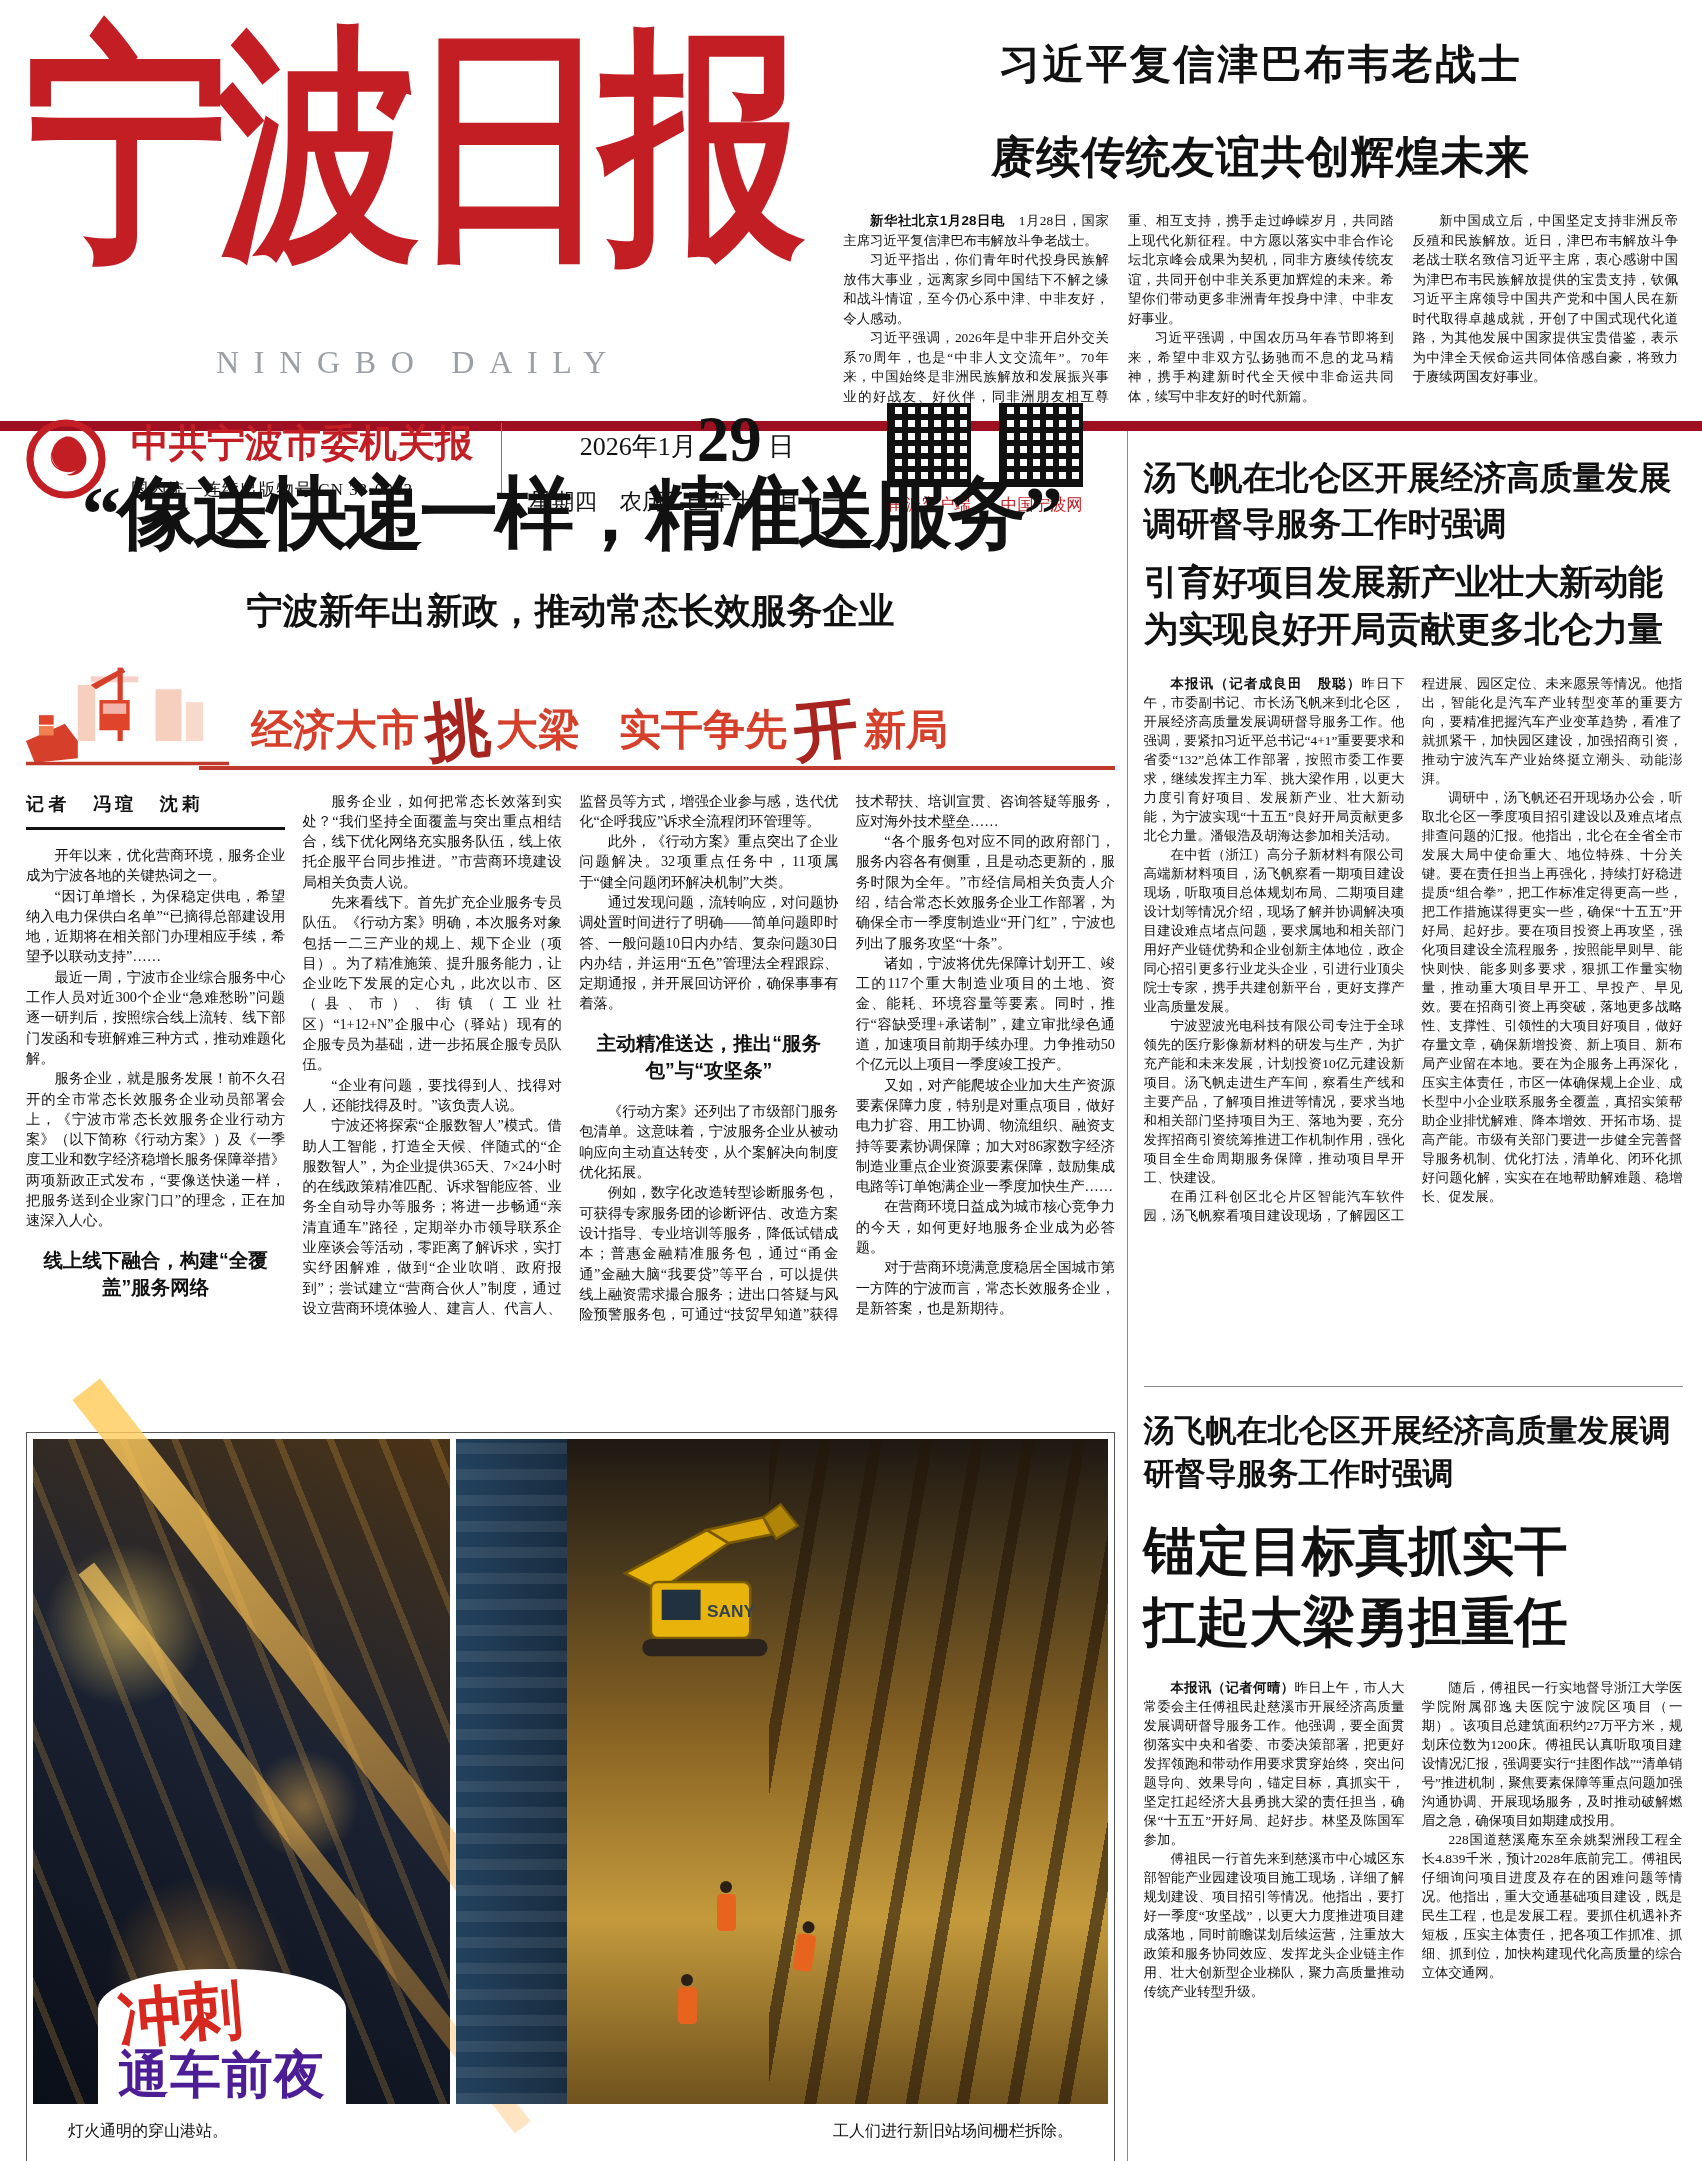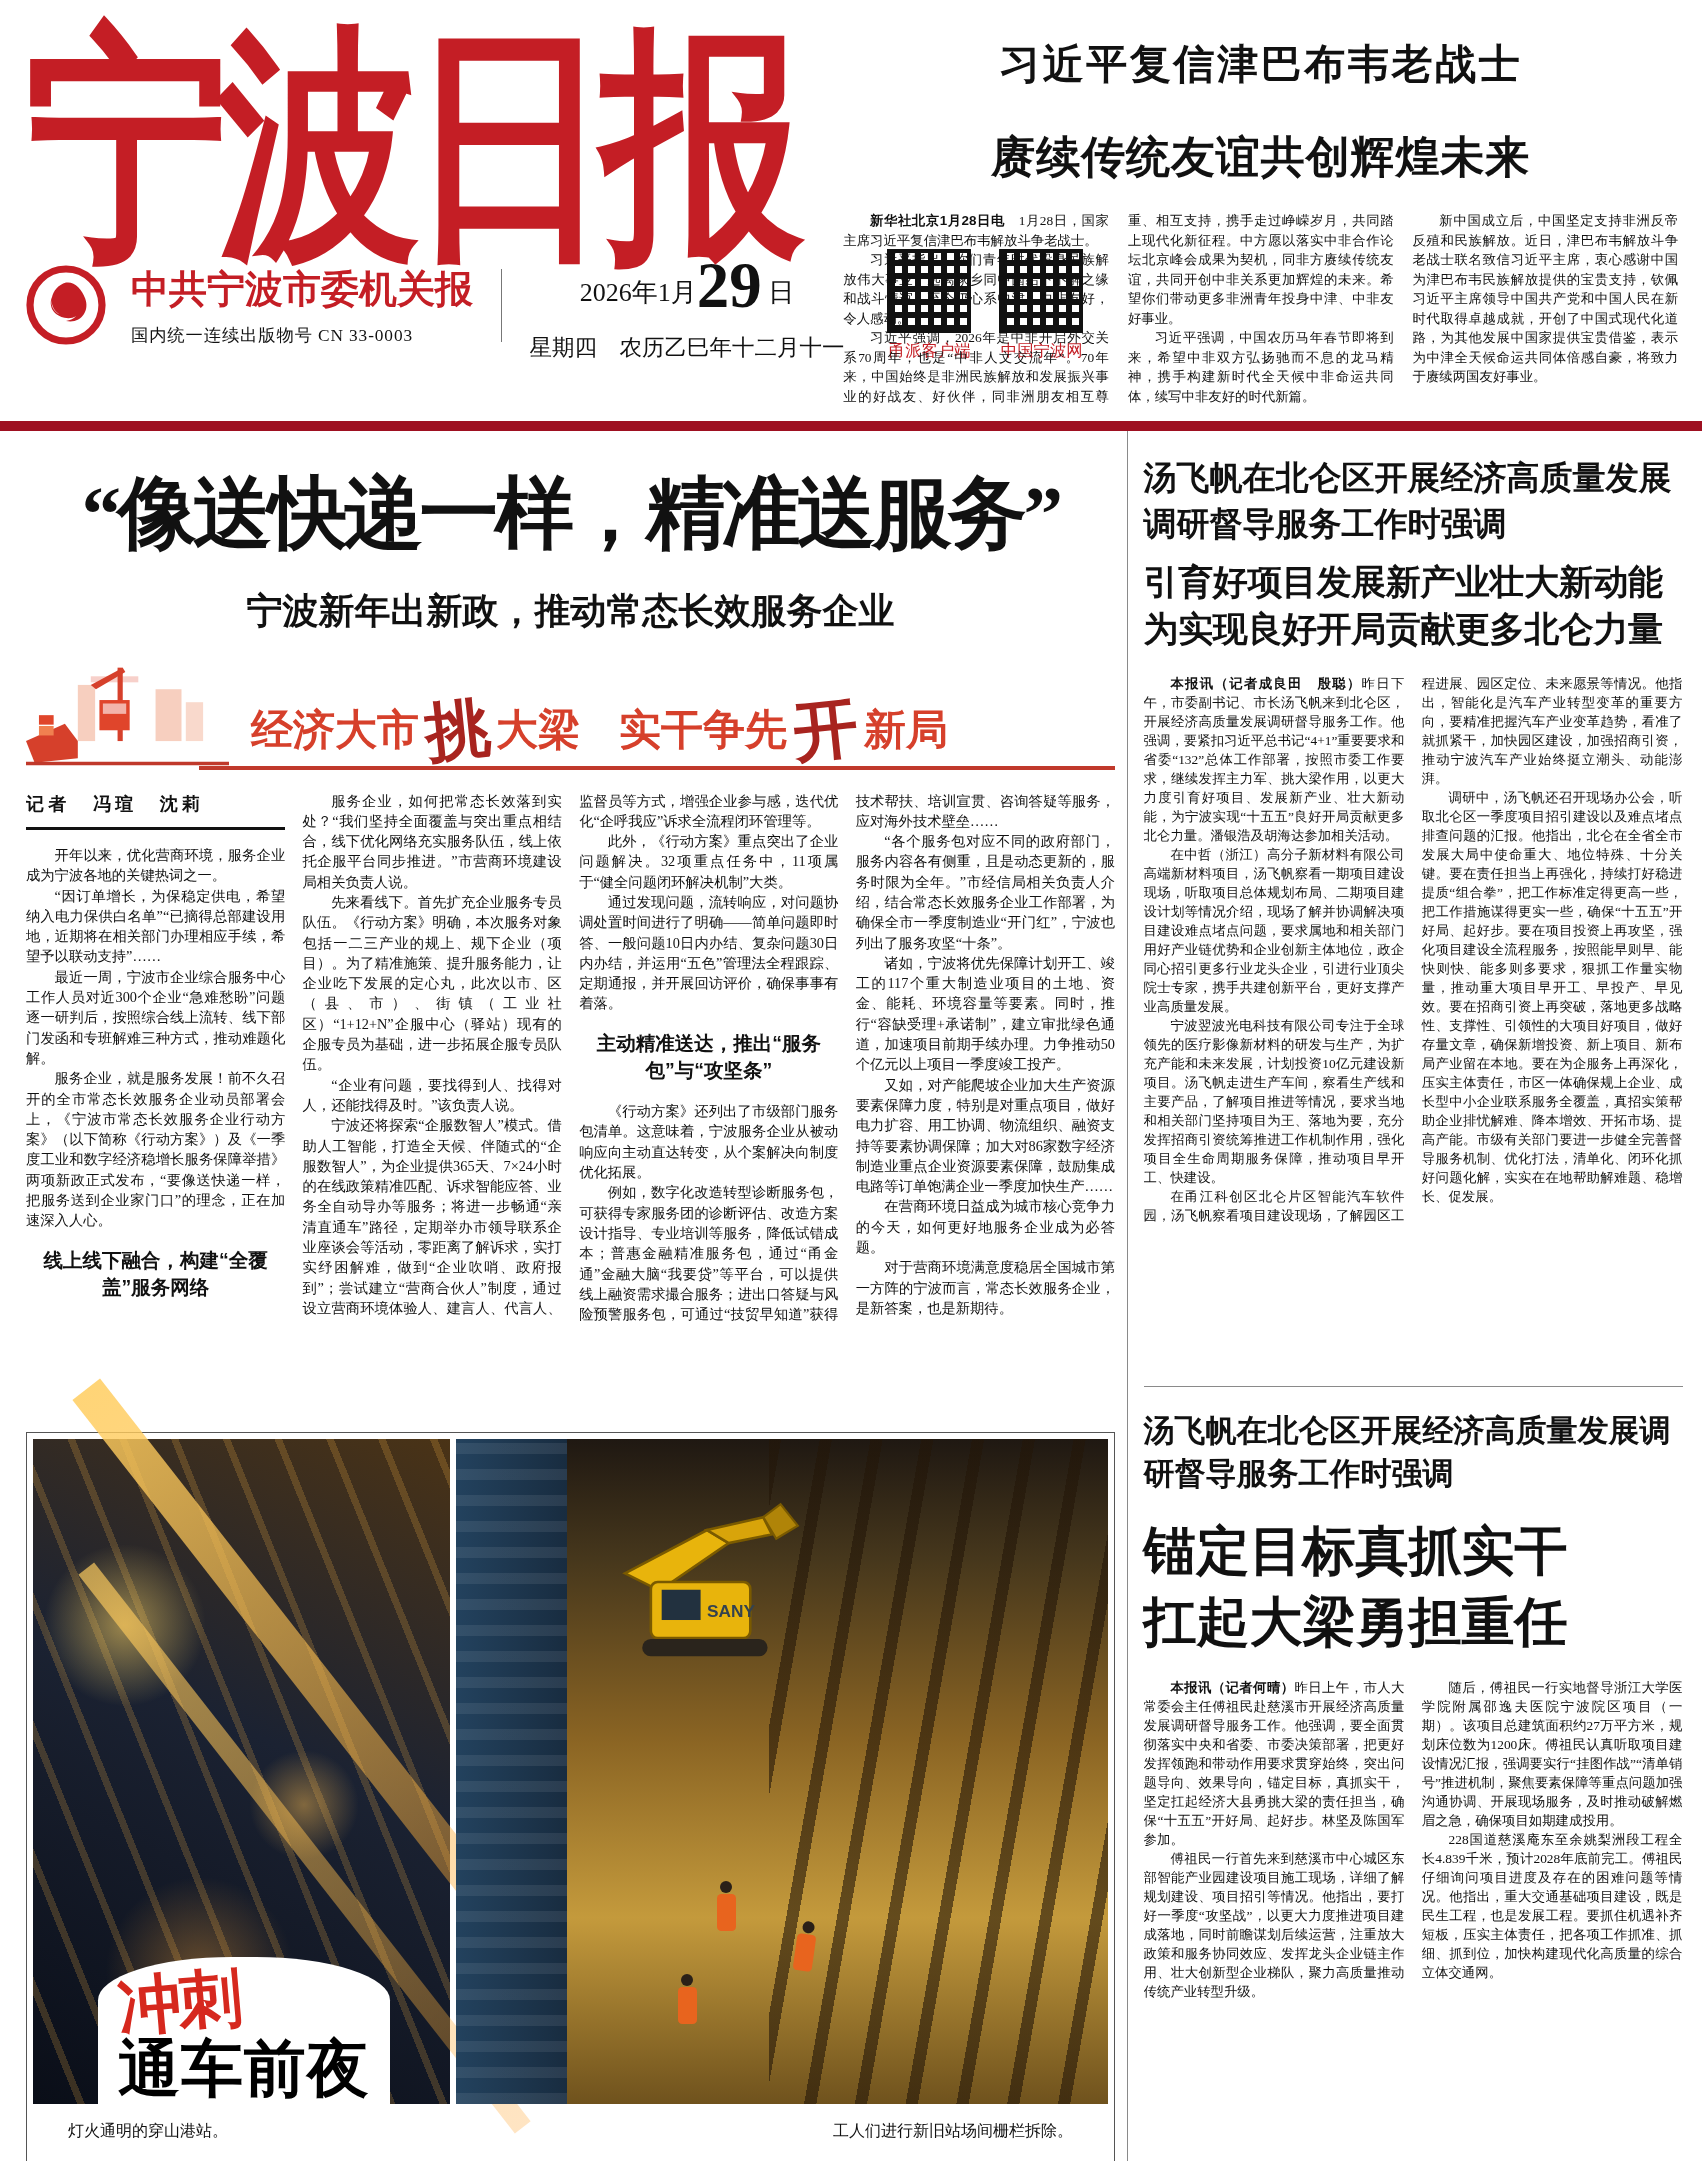--- a/index.html
+++ b/index.html
@@ -81,21 +81,21 @@
       repeating-linear-gradient(68deg, transparent 0 41px, rgba(255,185,70,.20) 41px 48px),
       linear-gradient(205deg,#4a3316 0%,#1b2232 45%,#0a0e18 100%);}
   .road{position:absolute;width:170%;height:35px;left:-20%;
     background:linear-gradient(90deg,rgba(255,205,95,.85),rgba(255,160,40,.35));}
   .road1{top:32%;transform:rotate(52deg);}
   .road2{top:60%;transform:rotate(52deg);height:20px;opacity:.8;}
   .badge{position:absolute;left:65px;bottom:-7.8px;background:#fff;z-index:3;
     padding:14.7px 20px 7.8px;border-radius:46% 46% 2.6px 2.6px / 28% 28% 1.7px 1.7px;text-align:left;}
   .badge-1{color:#d6281e;font-family:var(--serif);font-weight:900;font-size:64px;line-height:1;
     letter-spacing:-3.5px;display:inline-block;transform:rotate(-5deg);}
-  .badge-2{color:#000000;font-family:Liberation Serif, serif;font-weight:900;font-size:62px;line-height:1.1;letter-spacing:0.9px;}
+  .badge-2{color:#4c1d95;font-family:Liberation Serif, serif;font-weight:900;font-size:51px;line-height:1.1;letter-spacing:0.9px;}
   .photo-right{flex:1;position:relative;overflow:hidden;
     background:linear-gradient(180deg,#1f1812 0%,#46371c 18%,#8a6423 45%,#c49a3c 72%,#6f521d 100%);}
   .photo-right::before{content:"";position:absolute;left:0;top:0;bottom:0;width:17%;
     background:repeating-linear-gradient(0deg,rgba(255,255,255,.08) 0 11.2px,transparent 11.2px 26px),
     linear-gradient(90deg,#23425e,#182c40);}
   .sleepers{position:absolute;right:0;top:0;bottom:0;width:52%;
     background:repeating-linear-gradient(100deg, rgba(35,22,8,.6) 0 12px, transparent 12px 50px);}
   .digger{position:absolute;left:22%;top:6%;}
   .worker{position:absolute;width:19px;height:37px;border-radius:4.3px;background:#e8641e;}
   .worker::after{content:"";position:absolute;top:-13px;left:3.5px;width:12px;height:12px;border-radius:50%;background:#2a2018;}
@@ -116,20 +116,21 @@
     font-size:13.4px;line-height:19px;text-align:justify;overflow:hidden;}
 </style>
 </head>
 <body>
 
 <div class="page">
 
   <header class="masthead">
     <div class="brand">
       <div class="brand-title">宁波日报</div>
+      <div class="brand-en">NINGBO DAILY</div>
       <div class="organ-row">
         <svg class="logo" viewBox="0 0 100 100">
           <circle cx="50" cy="50" r="45" fill="none" stroke="#c41e25" stroke-width="9"></circle>
           <path d="M50 22 C30 28 26 52 42 62 C30 56 28 40 40 32 C26 40 28 62 48 66 C66 70 76 52 66 40 C74 54 64 68 50 70 C68 74 80 58 74 42 C70 30 60 20 50 22 Z" fill="#c41e25"></path>
         </svg>
         <div class="organ-text">
           <div class="organ">中共宁波市委机关报</div>
           <div class="issn">国内统一连续出版物号 CN 33-0003</div>
         </div>
         <div class="vdiv"></div>

